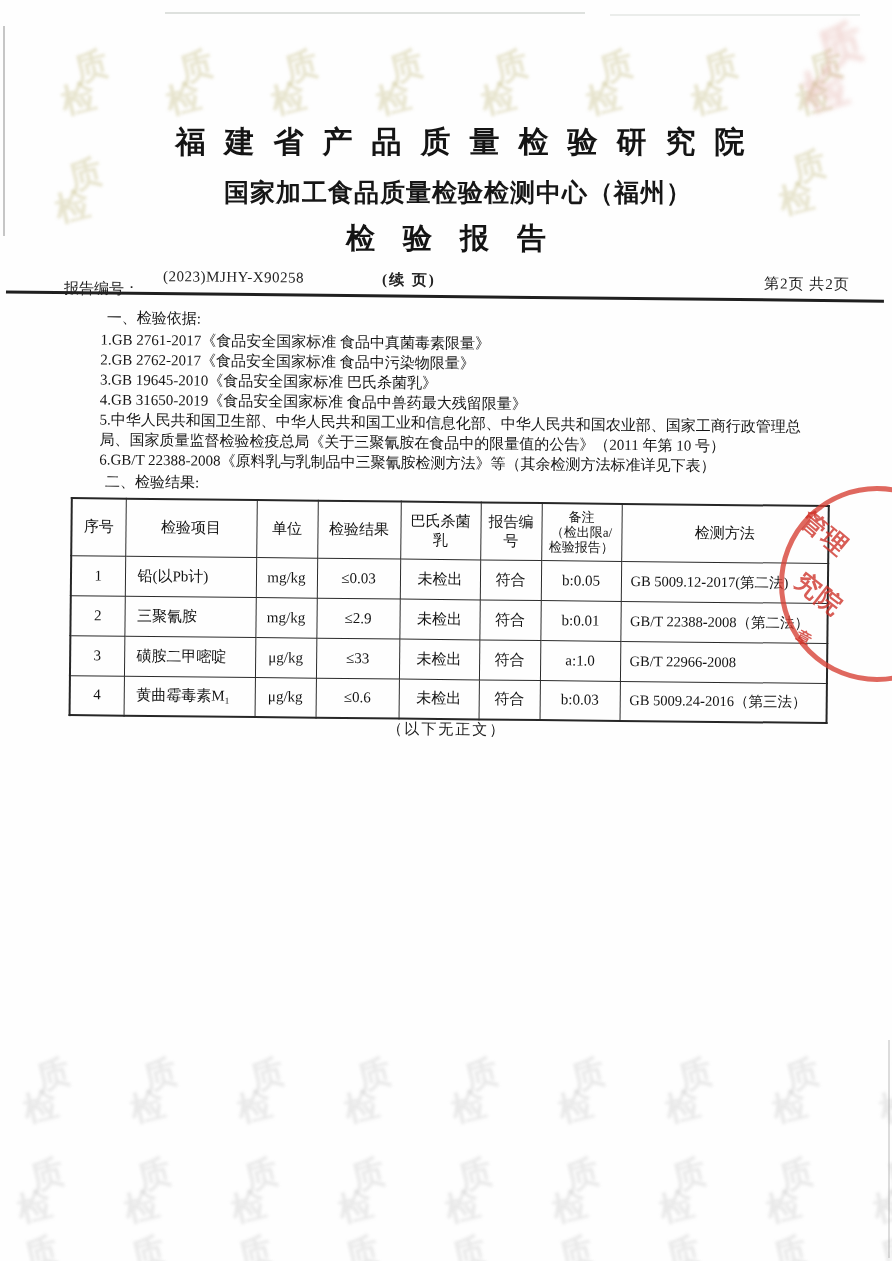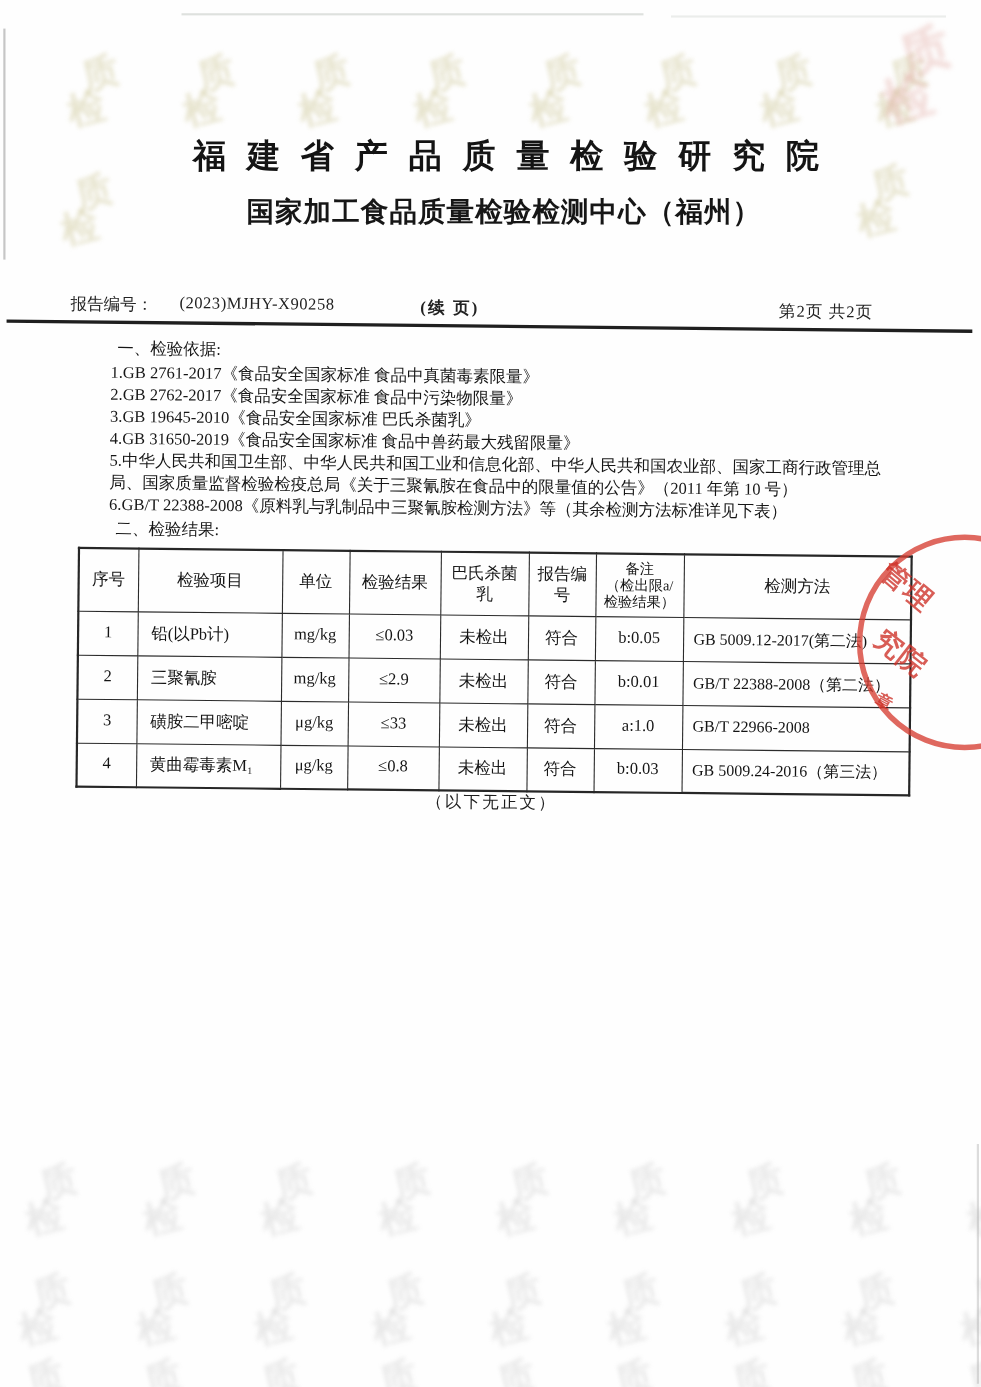--- a/index.html
+++ b/index.html
@@ -34,24 +34,24 @@
       font-size:25px;font-weight:bold;letter-spacing:1px;
       transform:translateX(12px);color:#161616;}
   .t3{position:absolute;top:219px;left:0;width:100%;text-align:center;
       font-size:29px;font-weight:bold;letter-spacing:28px;text-indent:28px;color:#141414;}
 
   
   .doc-body{position:absolute;top:0;left:0;width:892px;height:1261px;
       transform:rotate(0.6deg);transform-origin:60px 290px;}
 
   .meta-line{position:absolute;top:267px;left:0;width:892px;font-size:15px;color:#222;}
-  .meta-label{position:absolute;left:64px;}
+  .meta-label{position:absolute;left:64px;margin-top:12px;}
   .meta-no{position:absolute;left:163px;letter-spacing:0.5px;}
   .meta-cont{position:absolute;left:382px;letter-spacing:2px;font-weight:bold;}
-  .meta-page{position:absolute;left:708px;letter-spacing:1px;}
+  .meta-page{position:absolute;left:764px;letter-spacing:1px;}
 
   .rule{position:absolute;top:291px;left:6px;width:878px;height:3px;background:#1f1f1f;}
 
   .text-block{position:absolute;top:307px;left:101px;width:716px;
       font-size:15px;line-height:20px;color:#161616;}
   .sec-heading{text-indent:6px;margin:0 0 2px 0;}
   .basis-item{margin:0;}
   .sec2{margin-top:2px;}
 
   
@@ -241,20 +241,21 @@
         <span class="c2">检</span>
       </div>
       <div class="wm wm-red wm-big" style="left: 806px; top: 36px;">
         <span class="c1">质</span>
         <span class="c2">检</span>
       </div>
     </div>
 
   <div class="t1">福建省产品质量检验研究院</div>
   <div class="t2">国家加工食品质量检验检测中心（福州）</div>
+  <div class="t3">检验报告</div>
 
   <div class="doc-body">
 
     <div class="meta-line">
       <span class="meta-label">报告编号：</span>
       <span class="meta-no">(2023)MJHY-X90258</span>
       <span class="meta-cont">(续 页)</span>
       <span class="meta-page">第2页 共2页</span>
     </div>
 
@@ -287,21 +288,21 @@
       <thead>
           <tr id="results-head">
             <th class="col-1">序号</th>
             <th class="col-2">检验项目</th>
             <th class="col-3">单位</th>
             <th class="col-4">检验结果</th>
             <th class="col-5">巴氏杀菌乳</th>
             <th class="col-6">报告编号</th>
             <th class="col-7">备注
 （检出限a/
-检验结果）</th>
+检验报告）</th>
             <th class="col-8">检测方法</th>
           </tr>
         </thead>
       <tbody id="results-rows">
           <tr>
             <td class="col-1">1</td>
             <td class="col-2">铅(以Pb计)</td>
             <td class="col-3">mg/kg</td>
             <td class="col-4">≤0.03</td>
             <td class="col-5">未检出</td>
@@ -326,21 +327,21 @@
             <td class="col-4">≤33</td>
             <td class="col-5">未检出</td>
             <td class="col-6">符合</td>
             <td class="col-7">a:1.0</td>
             <td class="col-8">GB/T 22966-2008</td>
           </tr>
           <tr>
             <td class="col-1">4</td>
             <td class="col-2">黄曲霉毒素M₁</td>
             <td class="col-3">μg/kg</td>
-            <td class="col-4">≤0.8</td>
+            <td class="col-4">≤0.6</td>
             <td class="col-5">未检出</td>
             <td class="col-6">符合</td>
             <td class="col-7">b:0.03</td>
             <td class="col-8">GB 5009.24-2016（第三法）</td>
           </tr>
         </tbody>
     </table>
 
     <div class="end-note">（以下无正文）</div>
   </div>

